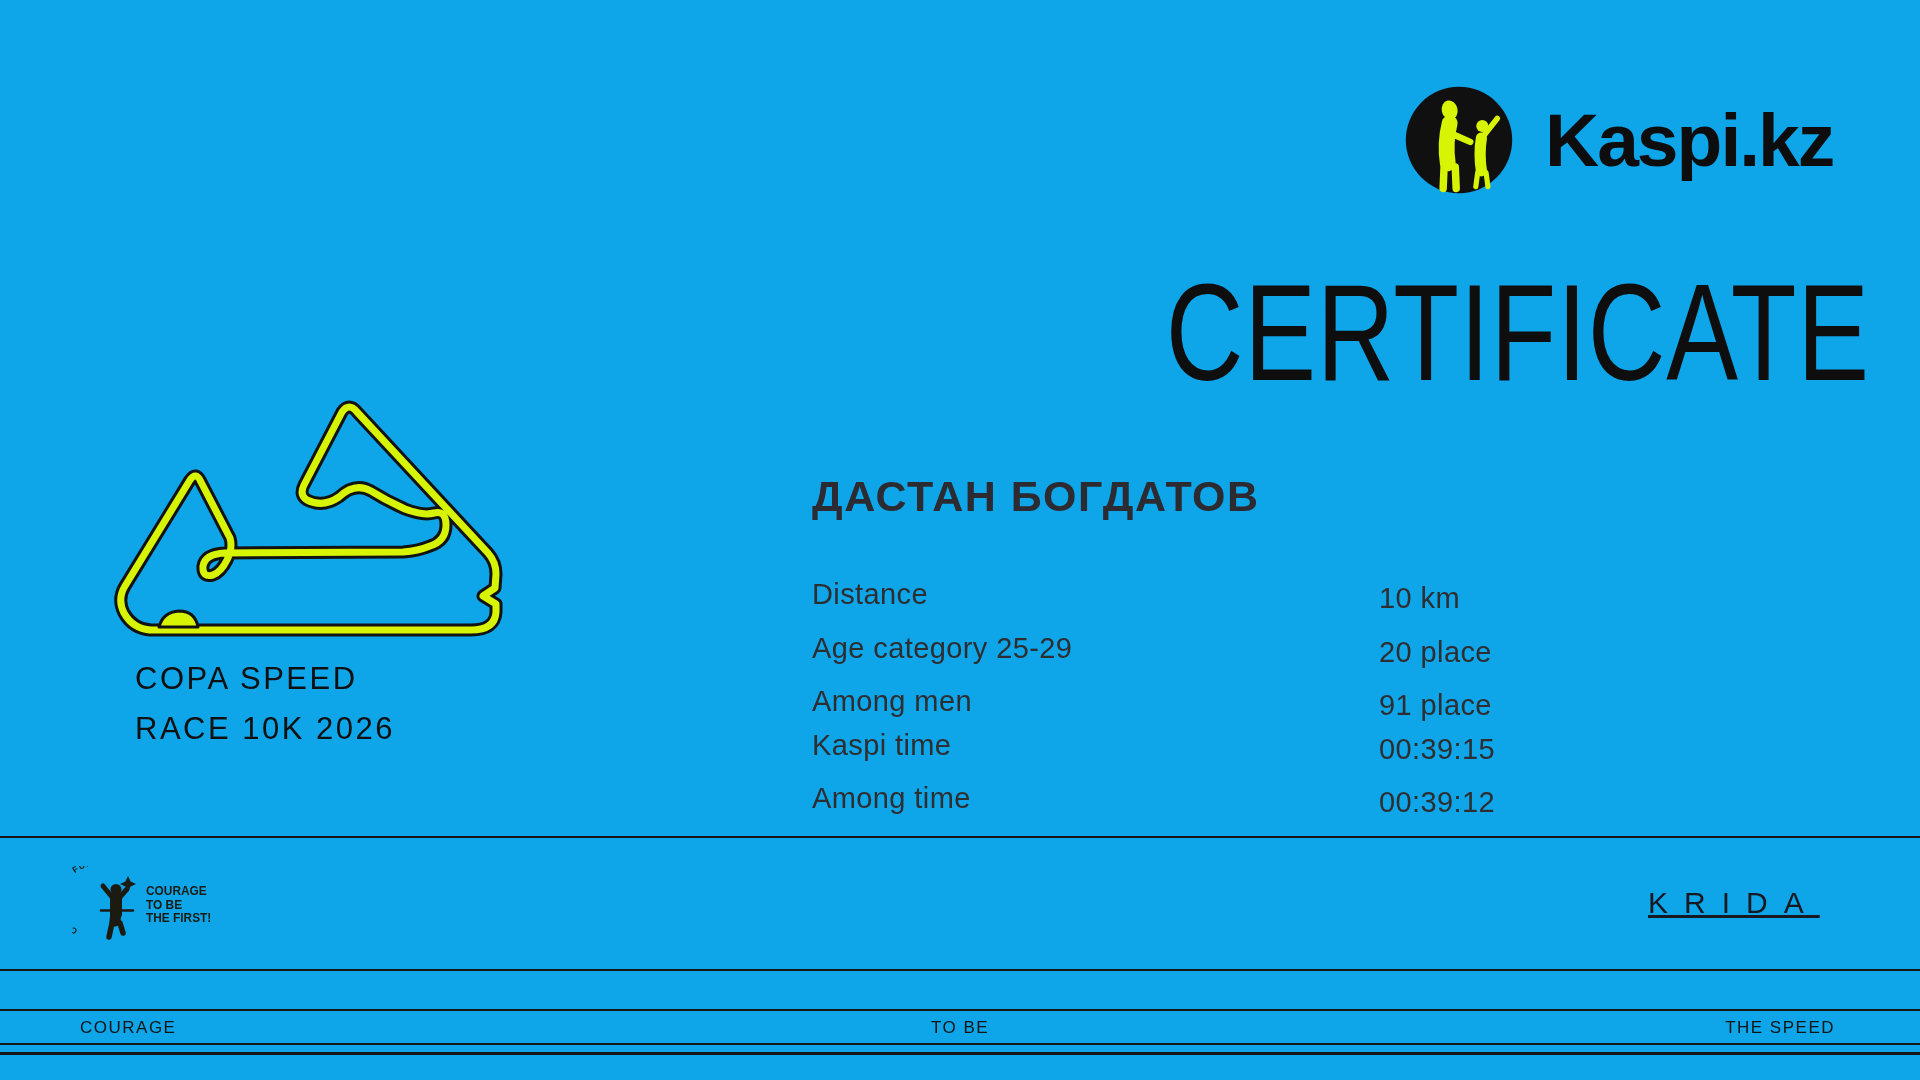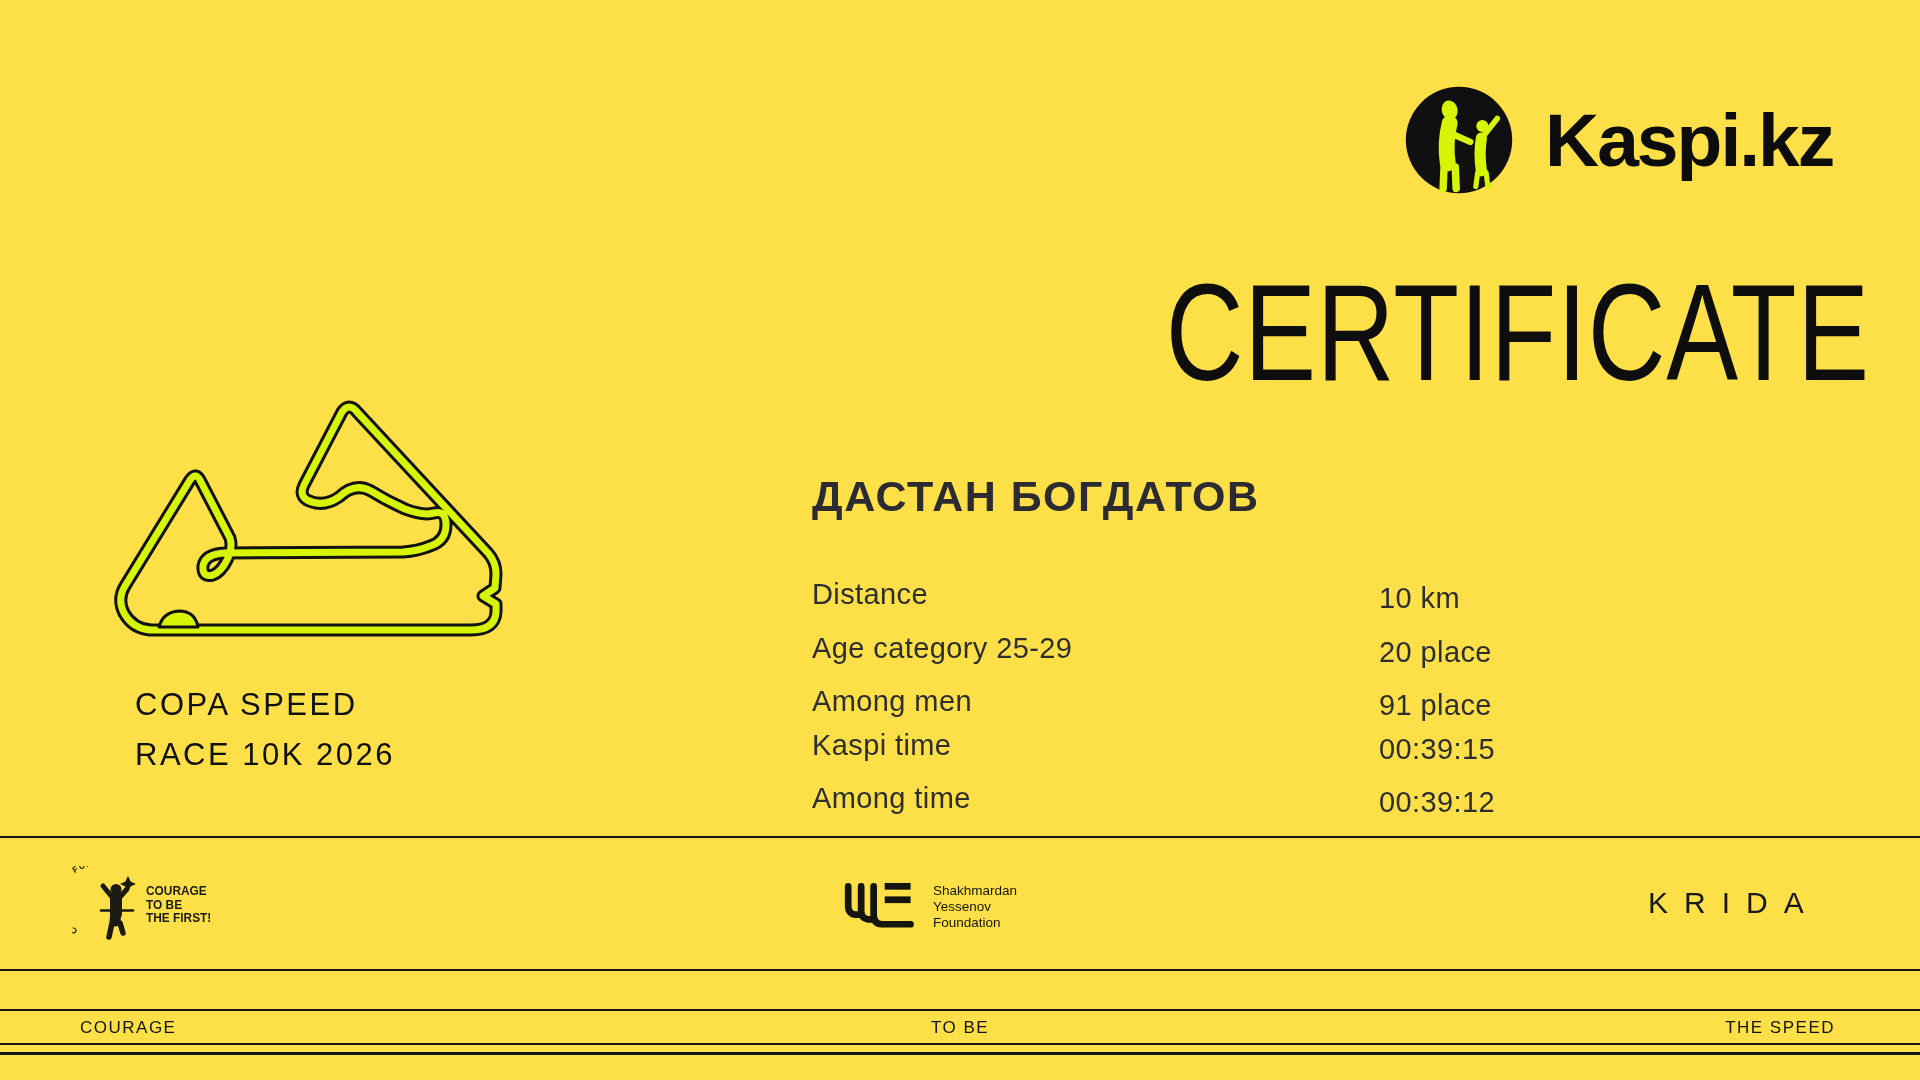--- a/index.html
+++ b/index.html
@@ -1,32 +1,32 @@
 <!DOCTYPE html>
 <html><head>
 <meta charset="utf-8">
 <style>
   * { margin:0; padding:0; box-sizing:border-box; }
   html,body { width:1920px; height:1080px; overflow:hidden; }
   body { font-family:"Liberation Sans","DejaVu Sans",sans-serif; }
-  .canvas { position:absolute; left:0; top:0; width:1920px; height:1080px; background:#fde047; }
+  .canvas { position:absolute; left:0; top:0; width:1920px; height:1080px; background:#0ea5e9; }
 
   
   .kaspi { position:absolute; left:1403px; top:84px; height:112px; display:flex; align-items:center; }
   .kaspi svg { width:112px; height:112px; }
   .kaspi-word { margin-left:30px; font-size:75px; font-weight:bold; letter-spacing:-2px; color:#0d0d0d; line-height:112px; }
 
   
   .cert-title { position:absolute; right:50px; top:272px; font-size:138px; line-height:120px;
                 font-weight:500; color:#0e0e0e; white-space:nowrap;
                 transform:scaleX(0.78); transform-origin:right center; letter-spacing:1px; }
 
   
   .track { position:absolute; left:103px; top:388px; width:420px; height:270px; }
-  .event-name { position:absolute; left:135px; top:680px; font-size:31px; font-weight:500;
+  .event-name { position:absolute; left:135px; top:654px; font-size:31px; font-weight:500;
                 letter-spacing:2.5px; line-height:50px; color:#101010; }
 
   
   .participant { position:absolute; left:812px; top:472px; font-size:43px; font-weight:bold;
                  letter-spacing:1.5px; color:#2b2b31; }
   .results { position:absolute; left:812px; top:572px; width:780px; height:250px; }
   .row { position:absolute; left:0; width:780px; font-size:29px; color:#2e2e31; letter-spacing:0.4px; }
   .row .lbl { position:absolute; left:0; }
   .row .val { position:absolute; left:567px; top:4px; }
   .row:nth-child(1){ top:6px; }  .row:nth-child(2){ top:60px; }
@@ -37,21 +37,21 @@
   .hr { position:absolute; left:0; width:1920px; background:#161616; }
   .sep-top { top:836px; height:2px; }
   .corp-logo { position:absolute; left:72px; top:866px; width:220px; height:100px; }
   .corp-logo svg { position:absolute; left:0; top:0; }
   .corp-slogan { position:absolute; left:74px; top:19px; font-size:12.5px; font-weight:bold;
                  line-height:13.5px; color:#1b1b12; transform:scaleX(0.95); transform-origin:left top; }
   .yessenov { position:absolute; left:838px; top:882px; display:flex; align-items:flex-start; }
   .yessenov svg { width:78px; height:48px; }
   .yessenov-text { margin-left:17px; font-size:13.5px; line-height:16px; font-weight:500; color:#15150f; margin-top:1px; }
   .krida { position:absolute; left:1648px; top:886px; font-size:30px; font-weight:400;
-           letter-spacing:16px; color:#181820; }
+           letter-spacing:16px; color:#181820;text-decoration:underline; }
 
   
   .l1 { top:969px; height:2px; }
   .l2 { top:1009px; height:2px; }
   .l3 { top:1043px; height:2px; }
   .l4 { top:1052px; height:3px; }
   .banner-text { position:absolute; left:0; top:1018px; width:1920px; height:20px;
                  font-size:17px; font-weight:500; letter-spacing:1.5px; color:#141414; }
   .banner-text .bl { position:absolute; left:80px; }
   .banner-text .bc { position:absolute; left:0; width:1920px; text-align:center; }
@@ -151,36 +151,20 @@
       </g>
       <circle cx="44" cy="23.5" r="5.5" fill="#1b1b12"></circle>
     </svg>
     <div class="corp-slogan">
       <div>COURAGE</div>
       <div>TO BE</div>
       <div>THE FIRST!</div>
     </div>
   </div>
 
-  <div class="yessenov">
-    <svg viewBox="0 0 160 100">
-      <g stroke="#15150f" fill="none" stroke-linecap="round" stroke-width="14">
-        <path d="M20,9 L20,50 Q20,66 34,68 L44,68"></path>
-        <path d="M47,9 L47,60 Q47,76 61,78 L72,78"></path>
-        <path d="M73,9 L73,68 Q73,87 90,88 L150,88"></path>
-      </g>
-      <rect x="96" y="2" width="54" height="14" fill="#15150f"></rect>
-      <rect x="96" y="30" width="54" height="14" fill="#15150f"></rect>
-    </svg>
-    <div class="yessenov-text">
-      <div>Shakhmardan</div>
-      <div>Yessenov</div>
-      <div>Foundation</div>
-    </div>
-  </div>
 
   <div class="krida">KRIDA</div>
 
   <div class="hr l1"></div>
   <div class="hr l2"></div>
   <div class="banner-text">
     <span class="bl">COURAGE</span>
     <span class="bc">TO BE</span>
     <span class="br">THE SPEED</span>
   </div>

